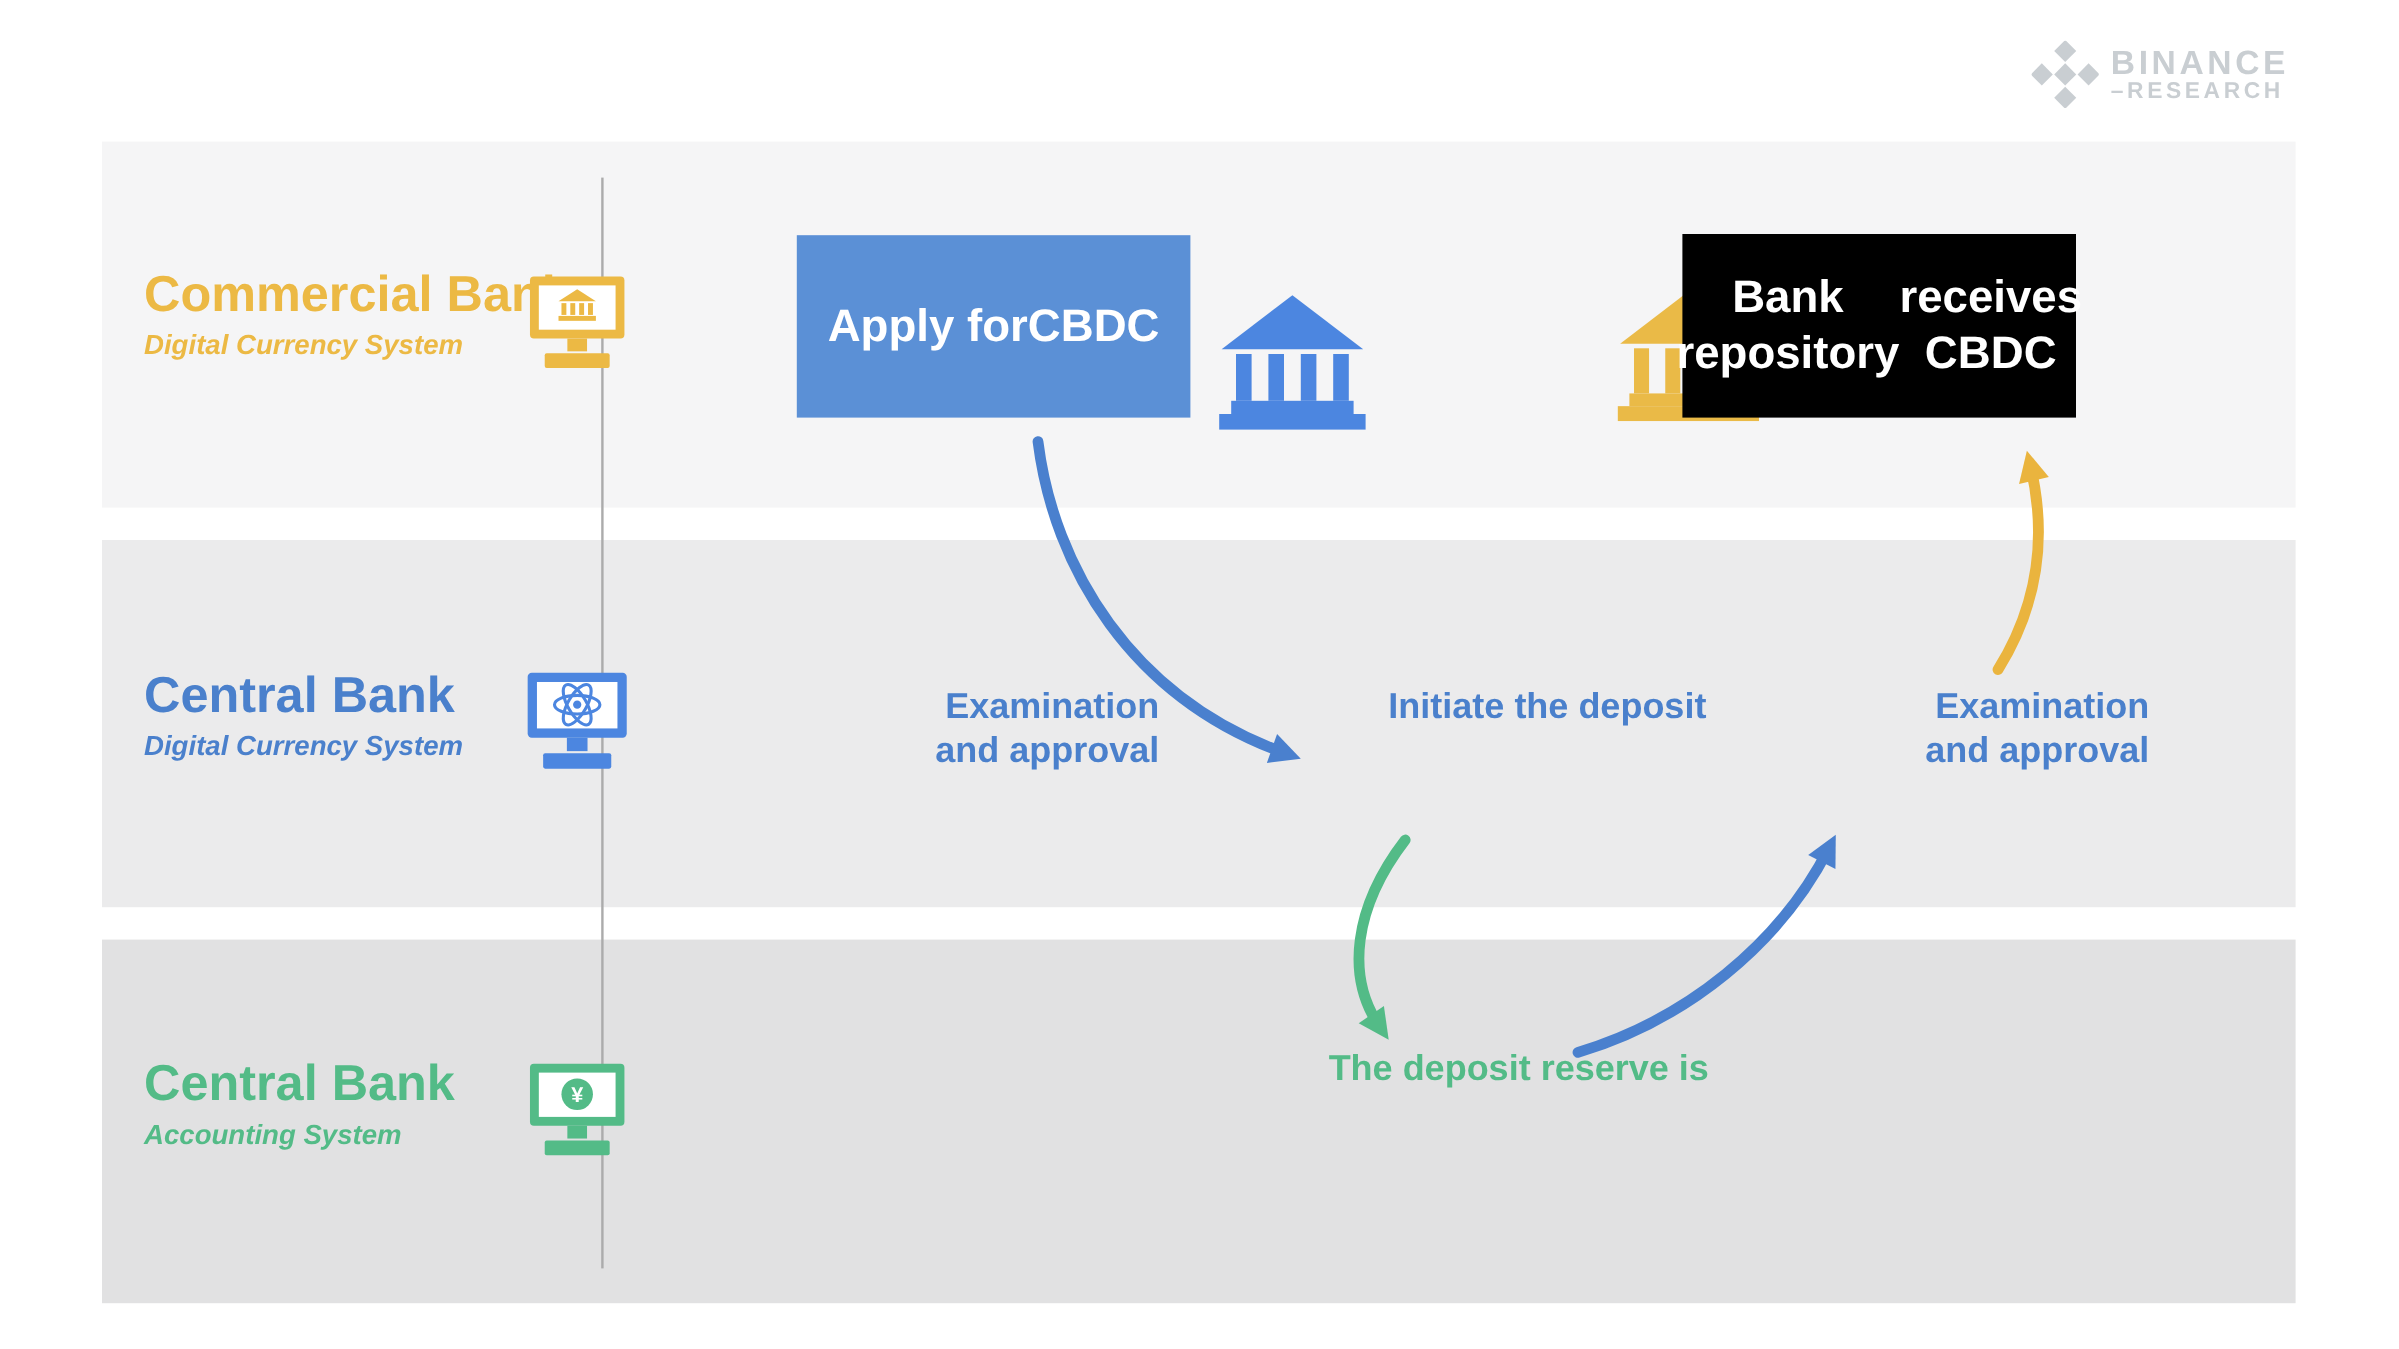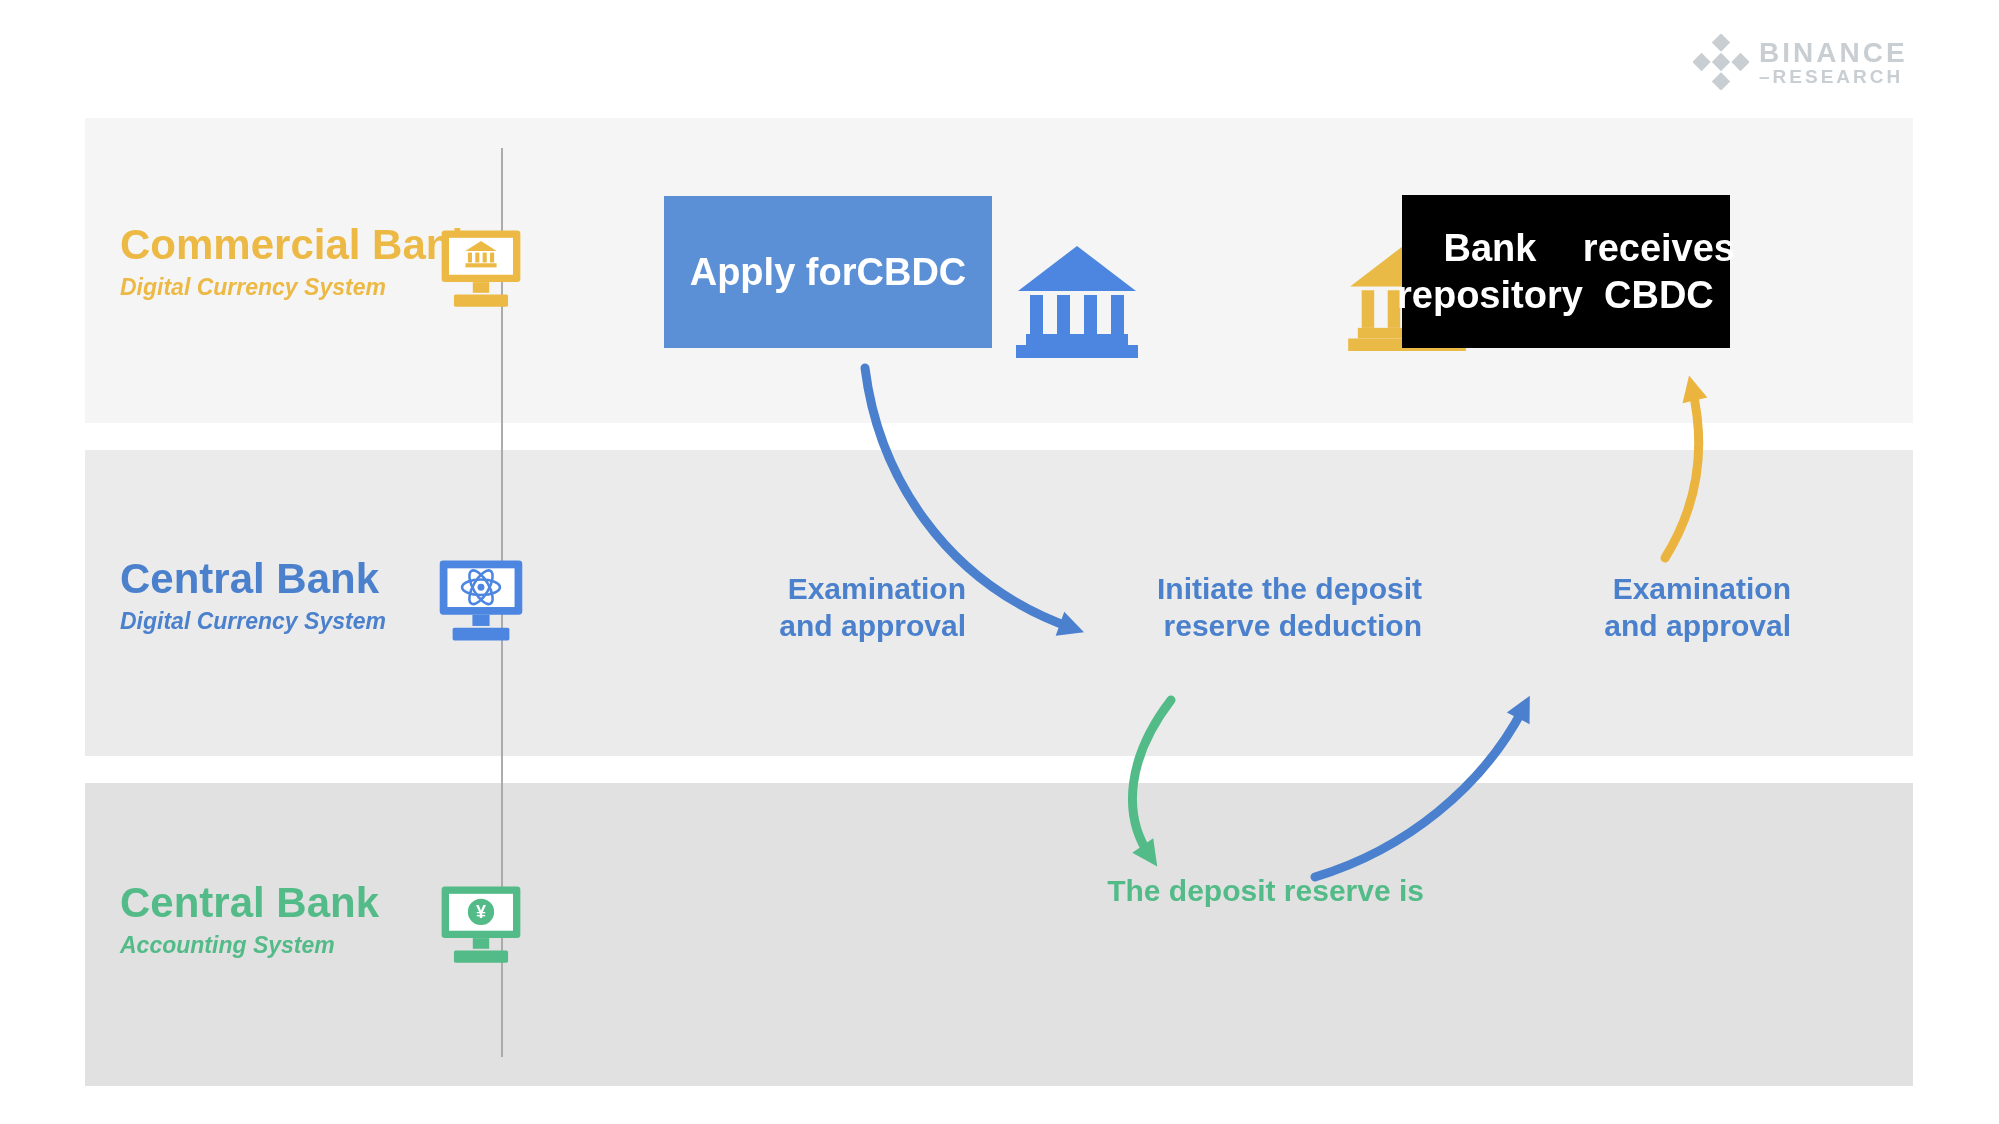--- a/index.html
+++ b/index.html
@@ -149,21 +149,20 @@
     <span>Bank repository</span>
     <span>receives CBDC</span>
   </div>
 
   <div class="flow-label fl-exam-left c-blue">
     <div>Examination</div>
     <div>and approval</div>
   </div>
   <div class="flow-label fl-initiate c-blue">
     <div>Initiate the deposit</div>
-    <div>reserve deduction</div>
   </div>
   <div class="flow-label fl-exam-right c-blue">
     <div>Examination</div>
     <div>and approval</div>
   </div>
   <div class="flow-label fl-green c-green">
     <div>The deposit reserve is</div>
   </div>
 
   <svg class="overlay" width="1999" height="1124" viewBox="0 0 1999 1124">

